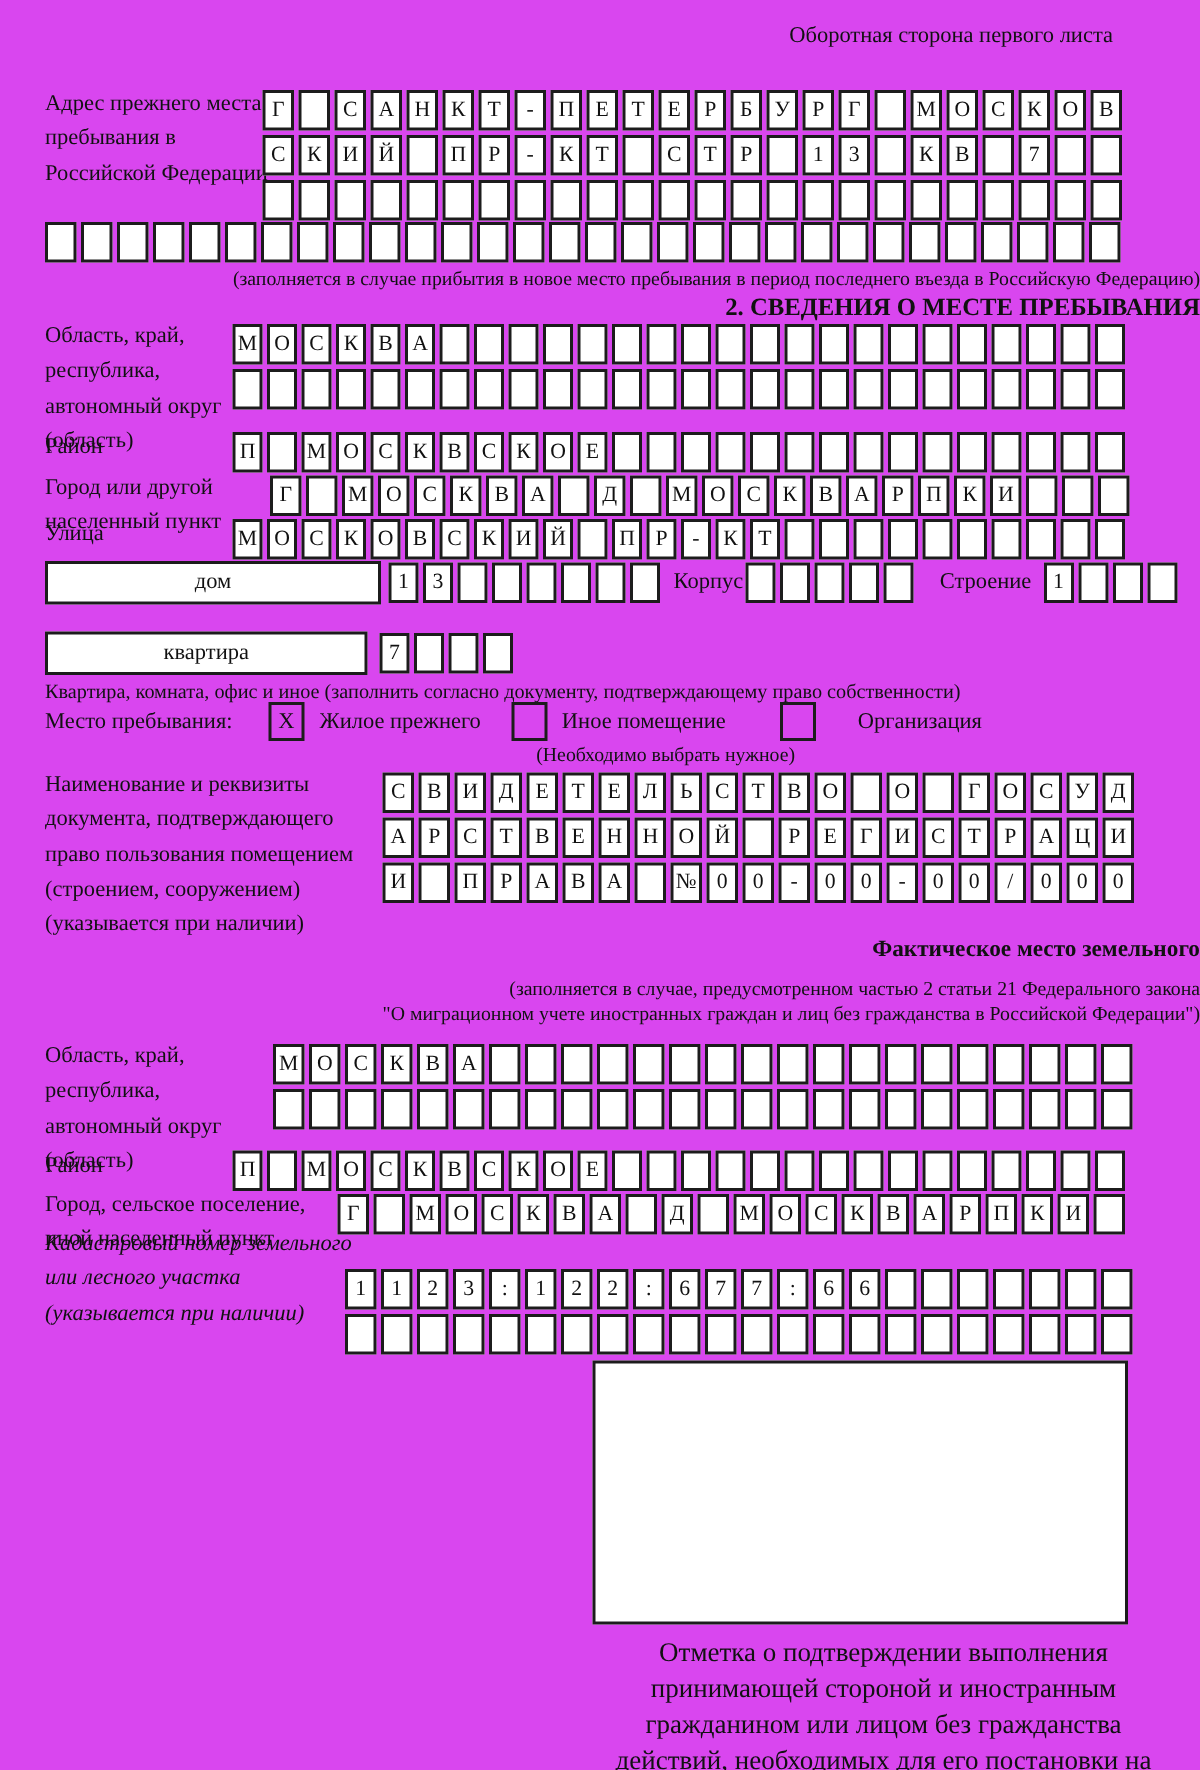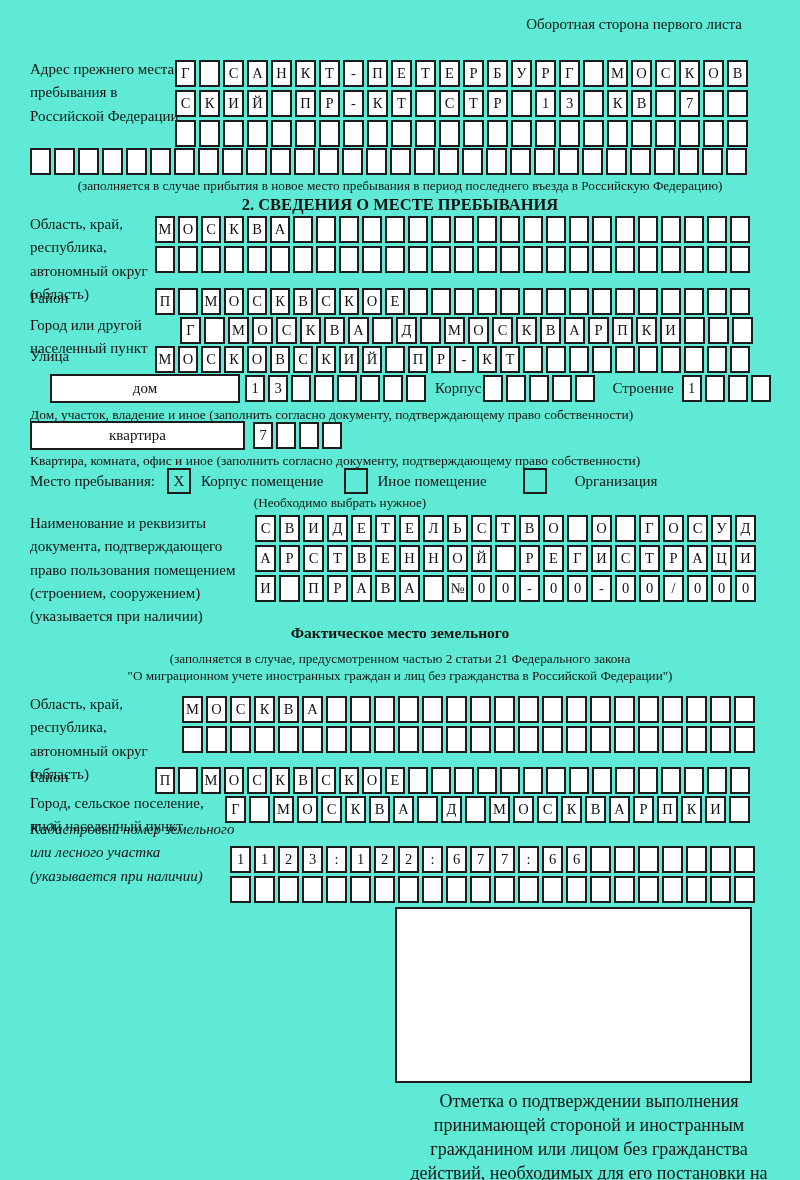--- a/index.html
+++ b/index.html
@@ -1,21 +1,21 @@
 <!DOCTYPE html>
 <html><head>
 <meta charset="utf-8">
 <style>
   html,body{margin:0;padding:0;background:#ffffff;}
-  .page{position:relative;width:800px;height:1180px;background:#5eead4;
+  .page{position:relative;width:800px;height:1180px;background:#d946ef;
         font-family:"Liberation Serif", "DejaVu Serif", serif;color:#111;overflow:hidden;}
   .abs{position:absolute;}
   .label{font-size:15px;line-height:1.55;color:#111;}
   .note{font-size:13.2px;line-height:1.3;color:#111;}
-  .center{text-align:center;}
+  .center{text-align:right;}
   .cells-row{display:flex;height:27px;}
   .rows .cells-row{margin-bottom:3px;}
   .cell{flex:0 0 auto;display:inline-flex;align-items:center;justify-content:center;
         width:20px;height:27px;border:2px solid #1c1c1c;box-sizing:border-box;
         margin-right:3px;font-size:14.5px;line-height:1;background:#fff;}
   .p24 .cell{width:21px;}
   .bigbox{border:2px solid #1c1c1c;box-sizing:border-box;height:29px;display:flex;
         align-items:center;justify-content:center;font-size:15px;background:#fff;}
   .chk{flex:0 0 auto;width:24px;height:26px;border:2px solid #1c1c1c;box-sizing:border-box;
         display:inline-flex;align-items:center;justify-content:center;font-size:15px;}
@@ -28,31 +28,31 @@
   #sec2-title{left:0;width:800px;top:195px;font-size:16.5px;font-weight:bold;}
   #oblast-label{left:30px;top:213px;width:128px;}
   #oblast-rows{left:155px;top:216px;}
   #raion-label{left:30px;top:287px;}
   #raion-cells{left:155px;top:288px;}
   #gorod-label{left:30px;top:314px;width:152px;}
   #gorod-cells{left:180px;top:317px;}
   #ulitsa-label{left:30px;top:345px;font-family:Liberation Serif, serif;}
   #ulitsa-cells{left:155px;top:346px;}
   #dom-row{left:30px;top:374px;display:flex;align-items:center;}
-  #dom-row .bigbox{width:190px;margin-left:20px;}
+  #dom-row .bigbox{width:224px;}
   #dom-row .c1{margin-left:5px;}
   #dom-row .k-label{margin-left:6px;margin-right:2px;}
   #dom-row .s-label{margin-left:14px;margin-right:8px;}
   #dom-note{left:30px;top:406px;font-size:13.5px;}
   #kv-row{left:30px;top:421px;display:flex;align-items:center;}
   #kv-row .bigbox{width:215px;}
   #kv-row .c1{margin-left:8px;}
   #kv-note{left:30px;top:452px;font-size:13.5px;}
   #mesto-row{left:30px;top:468px;display:flex;align-items:center;font-size:15px;}
-  #mesto-row .m-label{margin-right:12px;}
+  #mesto-row .m-label{margin-right:24px;}
   #mesto-row .opt{margin:0 14px 0 10px;}
   #mesto-row .chk2{margin-left:6px;}
   #mesto-row .chk3{margin-left:22px;}
   #mesto-row .opt3{margin-left:28px;}
   #mesto-note{left:150px;top:494px;width:380px;}
   #doc-label{left:30px;top:512px;width:222px;}
   #doc-rows{left:255px;top:515px;}
   #fact-title{left:0;width:800px;top:624px;font-size:15.5px;font-weight:bold;}
   #fact-note1{left:0;width:800px;top:650px;}
   #fact-note2{left:0;width:800px;top:667px;}
@@ -360,37 +360,36 @@
         <span class="cell"></span>
       </div>
     <div class="inline-label s-label">Строение</div>
     <div class="cells-row">
         <span class="cell">1</span>
         <span class="cell"></span>
         <span class="cell"></span>
         <span class="cell"></span>
       </div>
   </div>
-  <div id="dom-note" class="abs note">Дом, участок, владение и иное (заполнить согласно документу, подтверждающему право собственности)</div>
 
   <div id="kv-row" class="abs">
     <div class="bigbox">квартира</div>
     <div class="cells-row c1">
         <span class="cell">7</span>
         <span class="cell"></span>
         <span class="cell"></span>
         <span class="cell"></span>
       </div>
   </div>
   <div id="kv-note" class="abs note">Квартира, комната, офис и иное (заполнить согласно документу, подтверждающему право собственности)</div>
 
   <div id="mesto-row" class="abs">
     <span class="m-label">Место пребывания:</span>
     <span class="chk">X</span>
-    <span class="opt">Корпус помещение</span>
+    <span class="opt">Жилое прежнего</span>
     <span class="chk chk2"></span>
     <span class="opt">Иное помещение</span>
     <span class="chk chk3"></span>
     <span class="opt opt3">Организация</span>
   </div>
   <div id="mesto-note" class="abs note center">(Необходимо выбрать нужное)</div>
 
   <div id="doc-label" class="abs label">Наименование и реквизиты документа, подтверждающего право пользования помещением (строением, сооружением) (указывается при наличии)</div>
   <div id="doc-rows" class="abs rows">
     <div class="cells-row p24">

